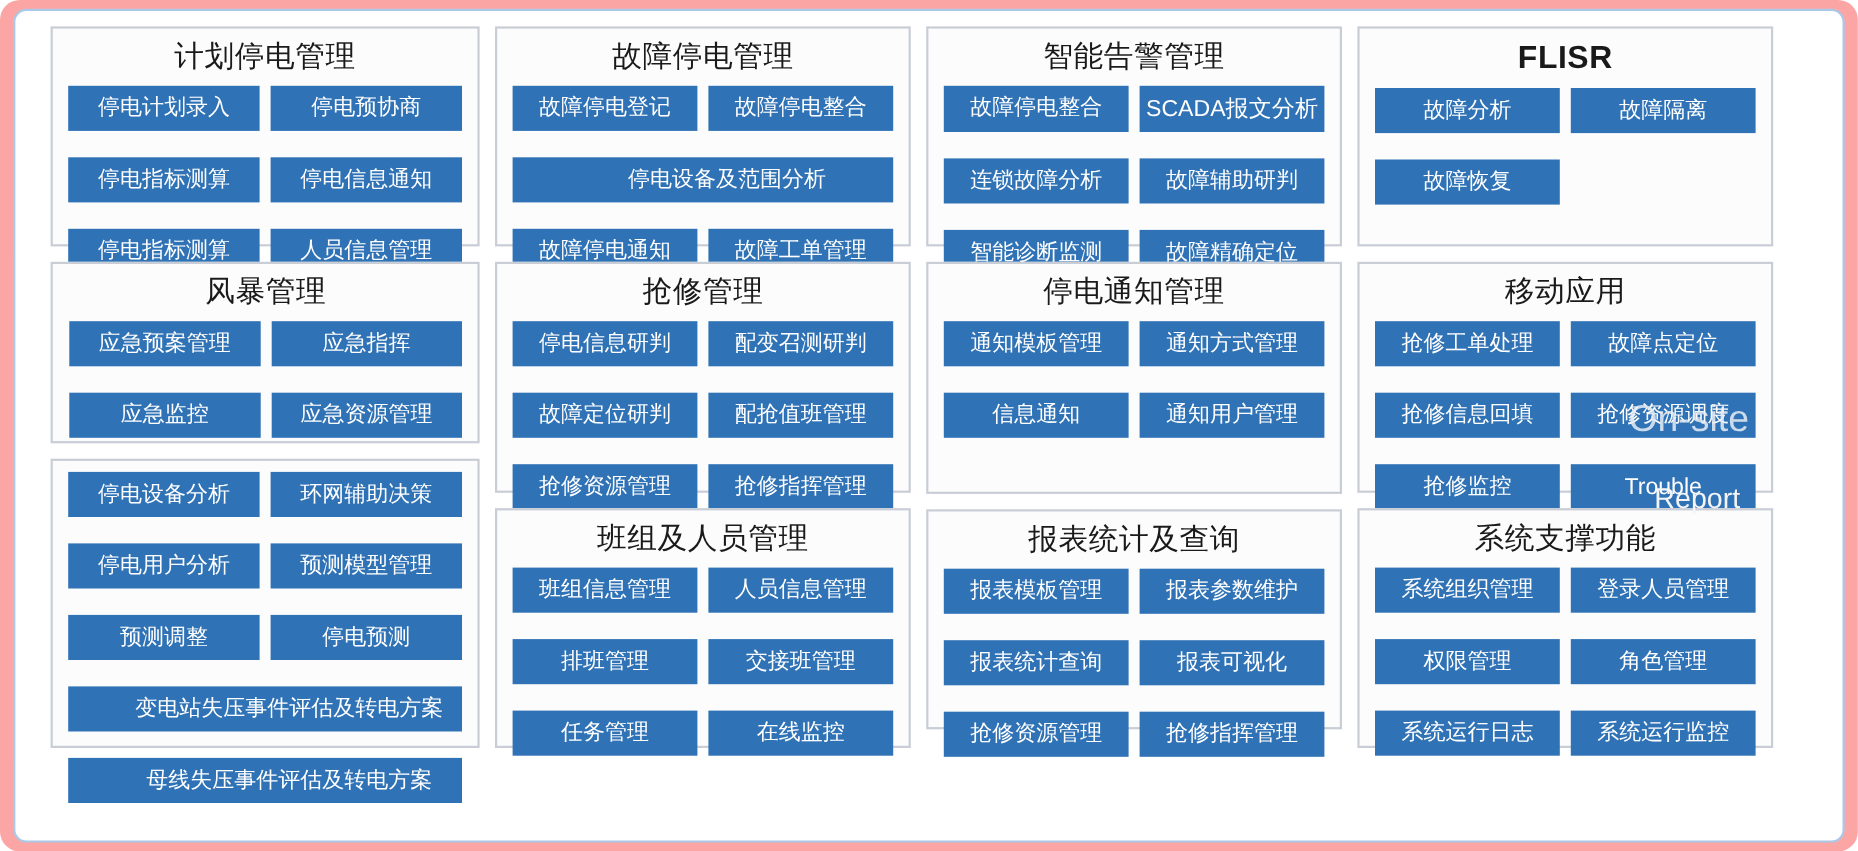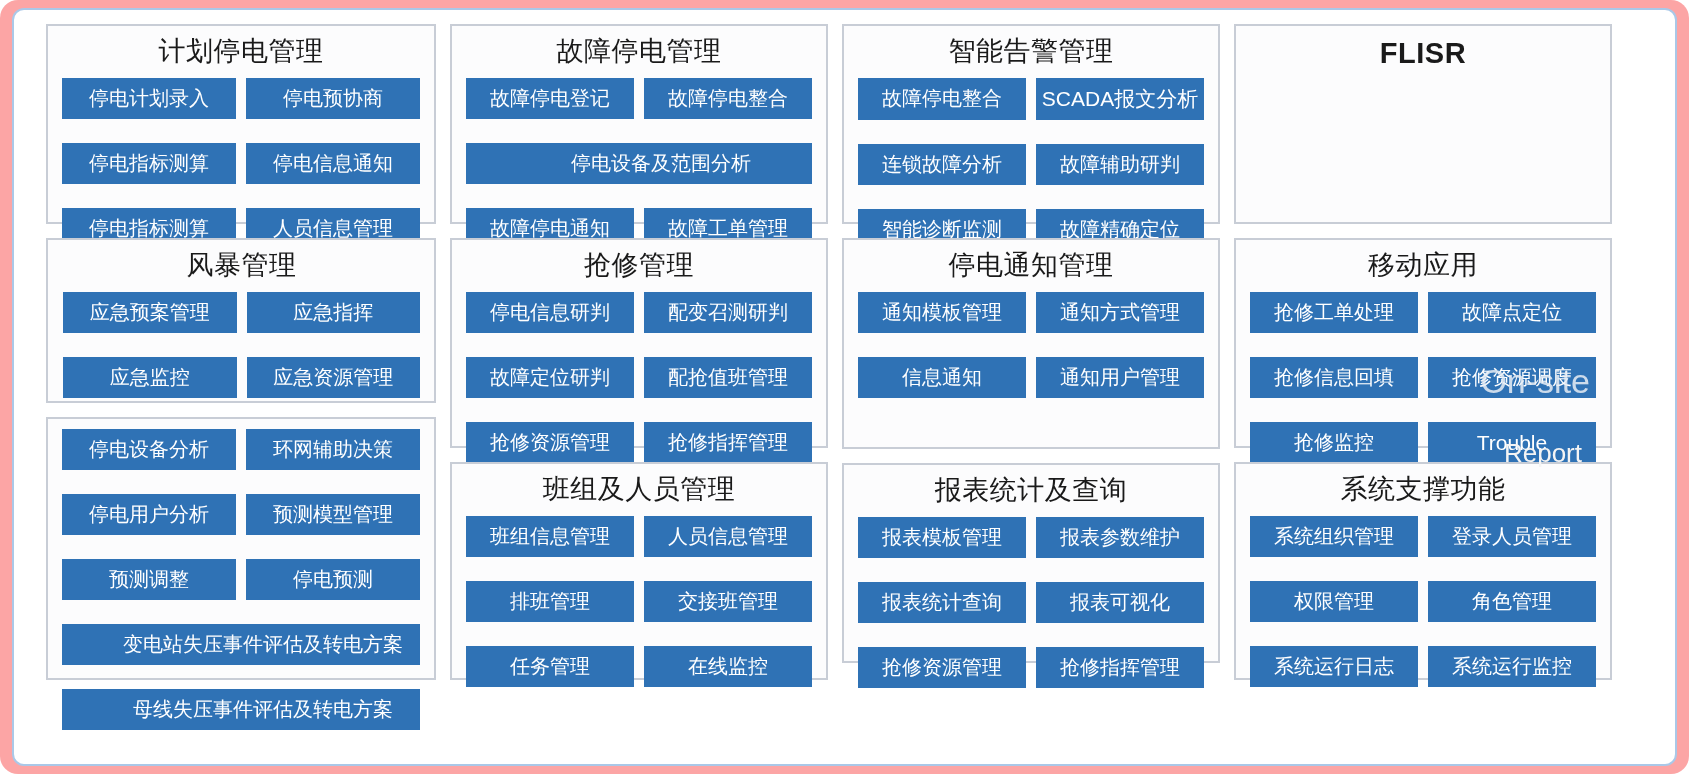--- a/index.html
+++ b/index.html
@@ -316,20 +316,30 @@
           </div>
         </div>
       </div>
 
     </div>
 
     <div class="col">
 
       <div class="panel p-flisr">
         <div class="panel-title latin">FLISR</div>
+        <div class="btn-rows">
+          <div class="btn-row">
+            <div class="btn">故障分析</div>
+            <div class="btn">故障隔离</div>
+          </div>
+          <div class="btn-row">
+            <div class="btn">故障恢复</div>
+            <div class="btn empty"></div>
+          </div>
+        </div>
       </div>
 
       <div class="panel p-mobile">
         <div class="panel-title">移动应用</div>
         <div class="btn-rows">
           <div class="btn-row">
             <div class="btn">抢修工单处理</div>
             <div class="btn">故障点定位</div>
           </div>
           <div class="btn-row">

